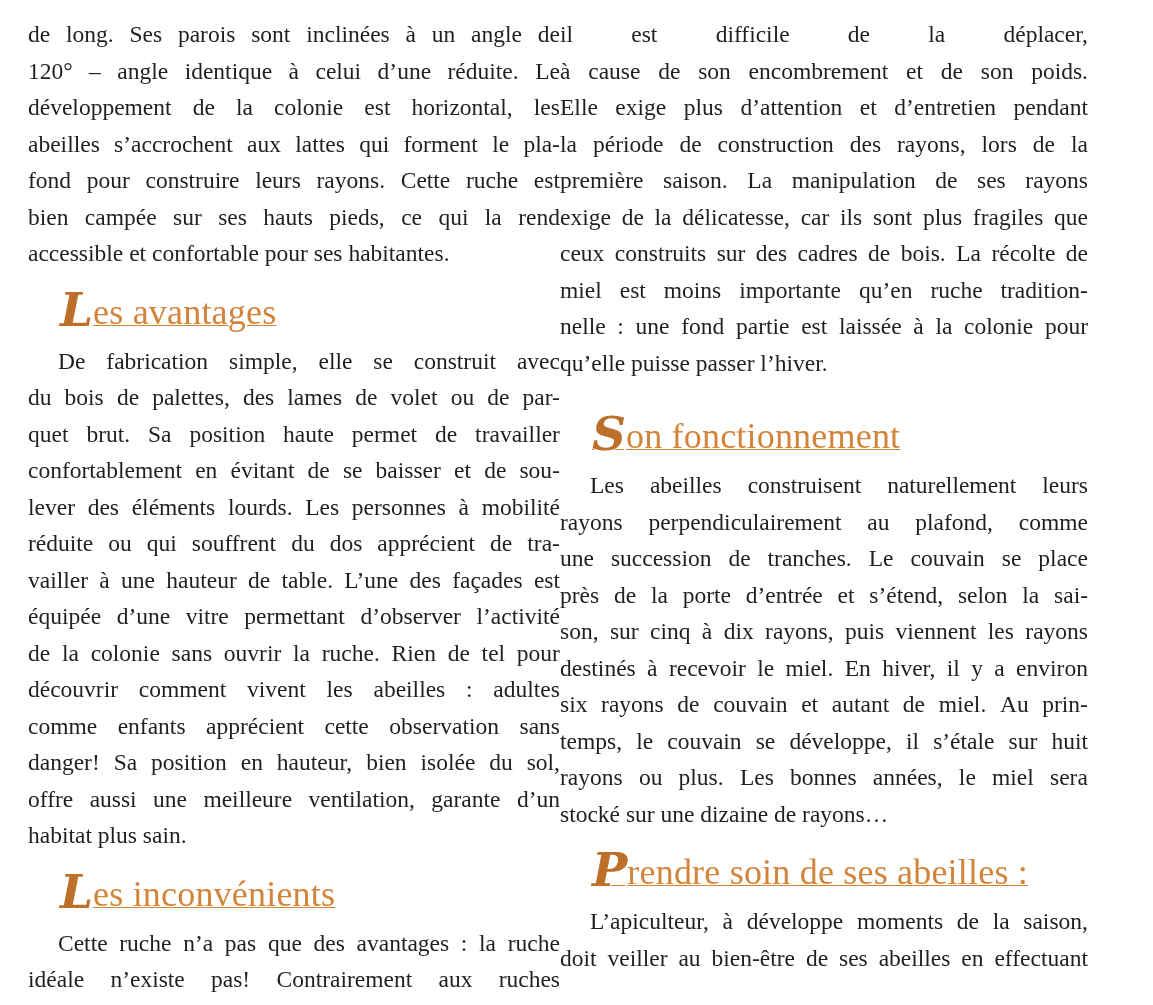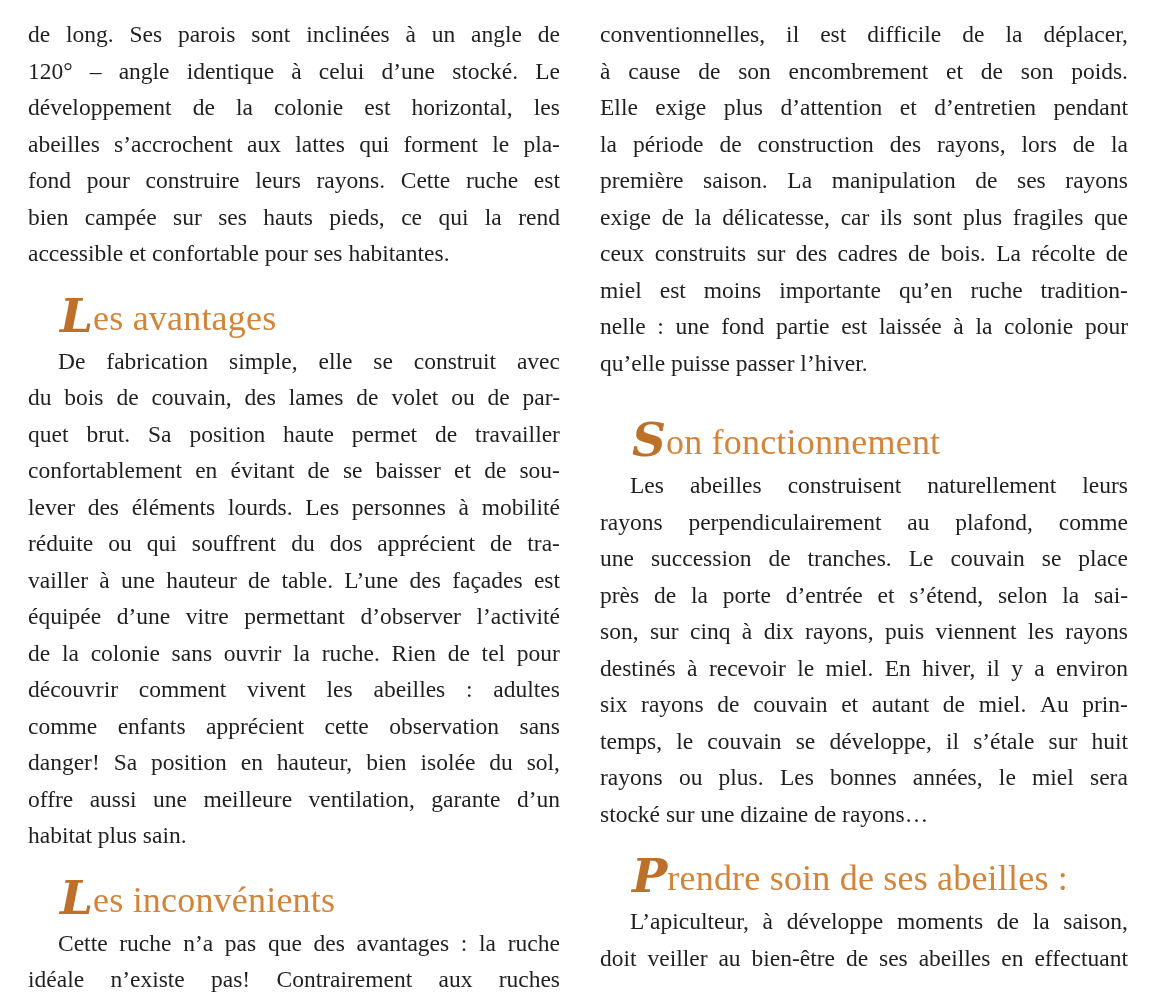--- a/index.html
+++ b/index.html
@@ -13,21 +13,20 @@
     overflow: hidden;
     font-family: "Liberation Serif", serif;
     color: #1f1f1f;
   }
   .page {
     box-sizing: border-box;
     width: 1153px;
     height: 1005px;
     padding: 16px 25px 0 28px;
     display: flex;
-    gap: 40px;
     background: #ffffff;
   }
   .column {
     overflow: hidden;
     height: 989px;
   }
   .column-left  { flex: 0 0 532px; width: 532px; }
   .column-right { flex: 0 0 528px; width: 528px; }
 
   .paragraph { margin: 0; }
@@ -42,23 +41,24 @@
   .line.justify {
     display: flex;
     justify-content: space-between;
     white-space: normal;
   }
   .line.justify span { display: inline-block; white-space: nowrap; }
   .line.indent { padding-left: 30px; }
 
   .heading {
     margin: 13px 0 6px 32px;
-    line-height: 61px;
+    line-height: 49px;
     height: 52px;
     white-space: nowrap;
+    text-decoration: underline;
   }
   .heading .initial {
     font-family: "DejaVu Serif", serif;
     font-style: italic;
     font-weight: bold;
     font-size: 47px;
     letter-spacing: -2px;
     margin-right: 2px;
     vertical-align: -2px;
   }
@@ -86,21 +86,21 @@
           <span>de</span>
         </div>
         <div class="line justify">
           <span>120°</span>
           <span>–</span>
           <span>angle</span>
           <span>identique</span>
           <span>à</span>
           <span>celui</span>
           <span>d’une</span>
-          <span>stocké.</span>
+          <span>réduite.</span>
           <span>Le</span>
         </div>
         <div class="line justify">
           <span>développement</span>
           <span>de</span>
           <span>la</span>
           <span>colonie</span>
           <span>est</span>
           <span>horizontal,</span>
           <span>les</span>
@@ -147,21 +147,21 @@
           <span>simple,</span>
           <span>elle</span>
           <span>se</span>
           <span>construit</span>
           <span>avec</span>
         </div>
         <div class="line justify">
           <span>du</span>
           <span>bois</span>
           <span>de</span>
-          <span>couvain,</span>
+          <span>palettes,</span>
           <span>des</span>
           <span>lames</span>
           <span>de</span>
           <span>volet</span>
           <span>ou</span>
           <span>de</span>
           <span>par-</span>
         </div>
         <div class="line justify">
           <span>quet</span>
@@ -297,21 +297,20 @@
           <span>pas!</span>
           <span>Contrairement</span>
           <span>aux</span>
           <span>ruches</span>
         </div>
       </div>
     </div>
   <div class="column column-right">
       <div class="paragraph">
         <div class="line justify">
-          <span>conventionnelles,</span>
           <span>il</span>
           <span>est</span>
           <span>difficile</span>
           <span>de</span>
           <span>la</span>
           <span>déplacer,</span>
         </div>
         <div class="line justify">
           <span>à</span>
           <span>cause</span>

